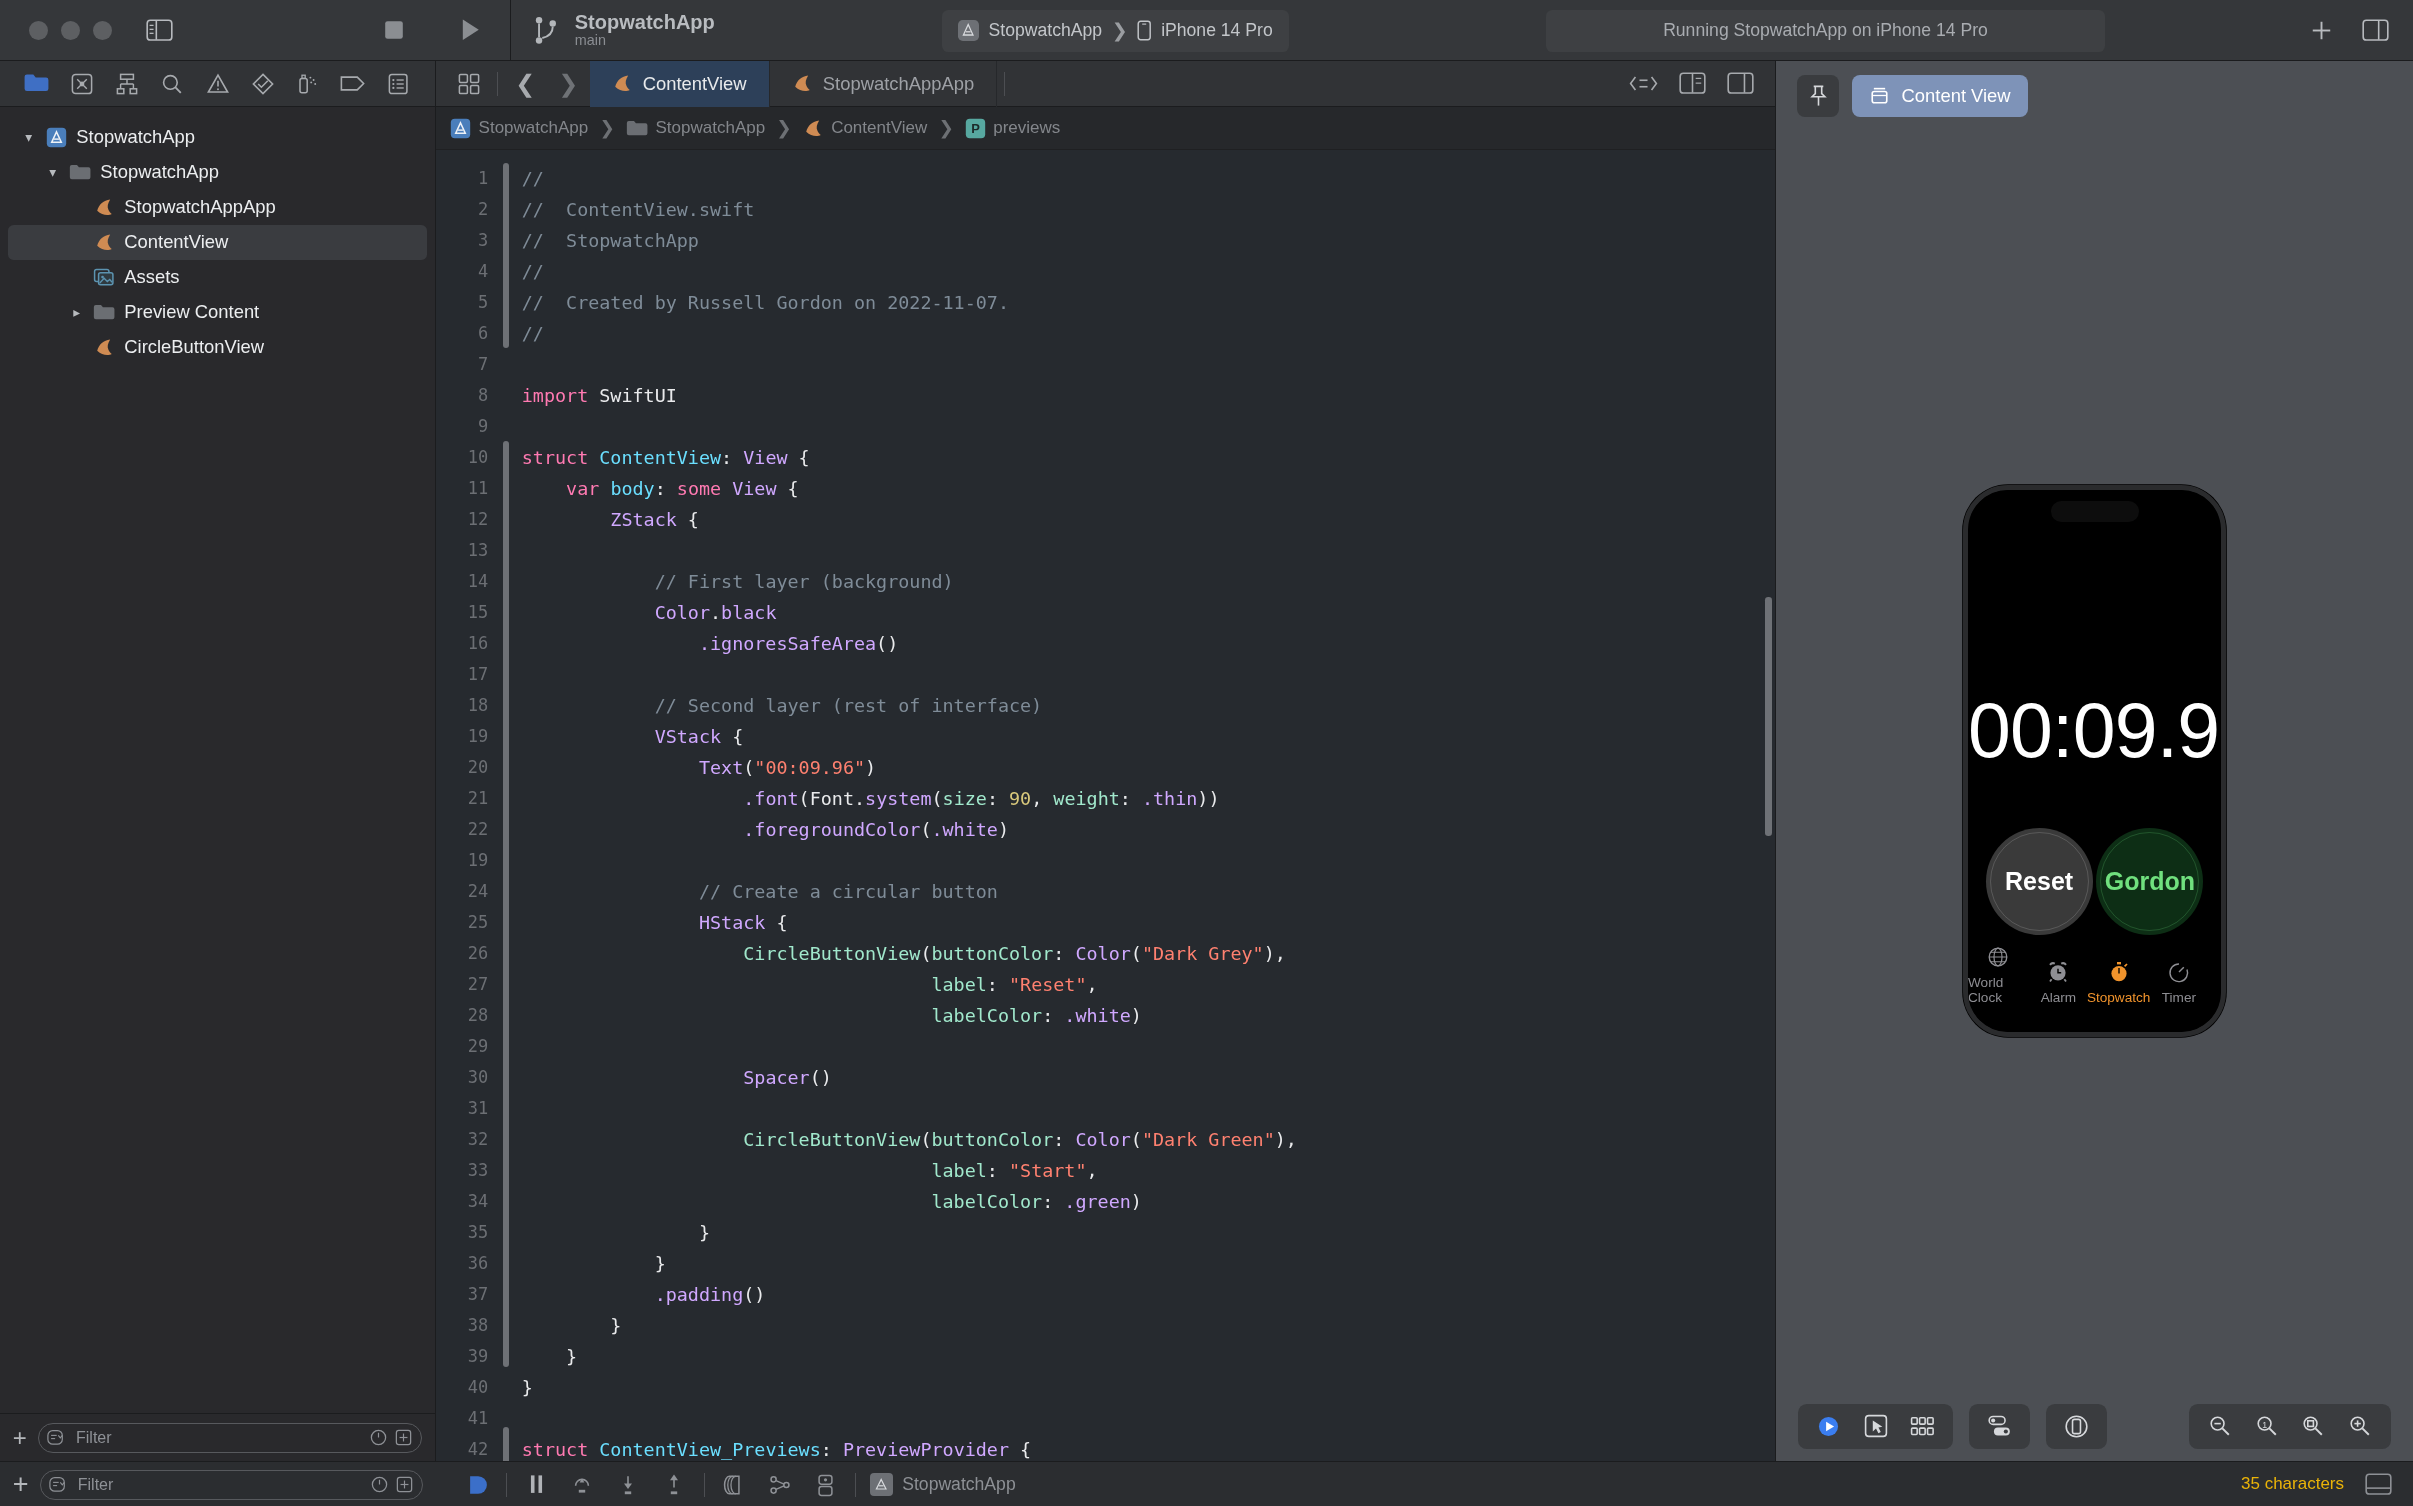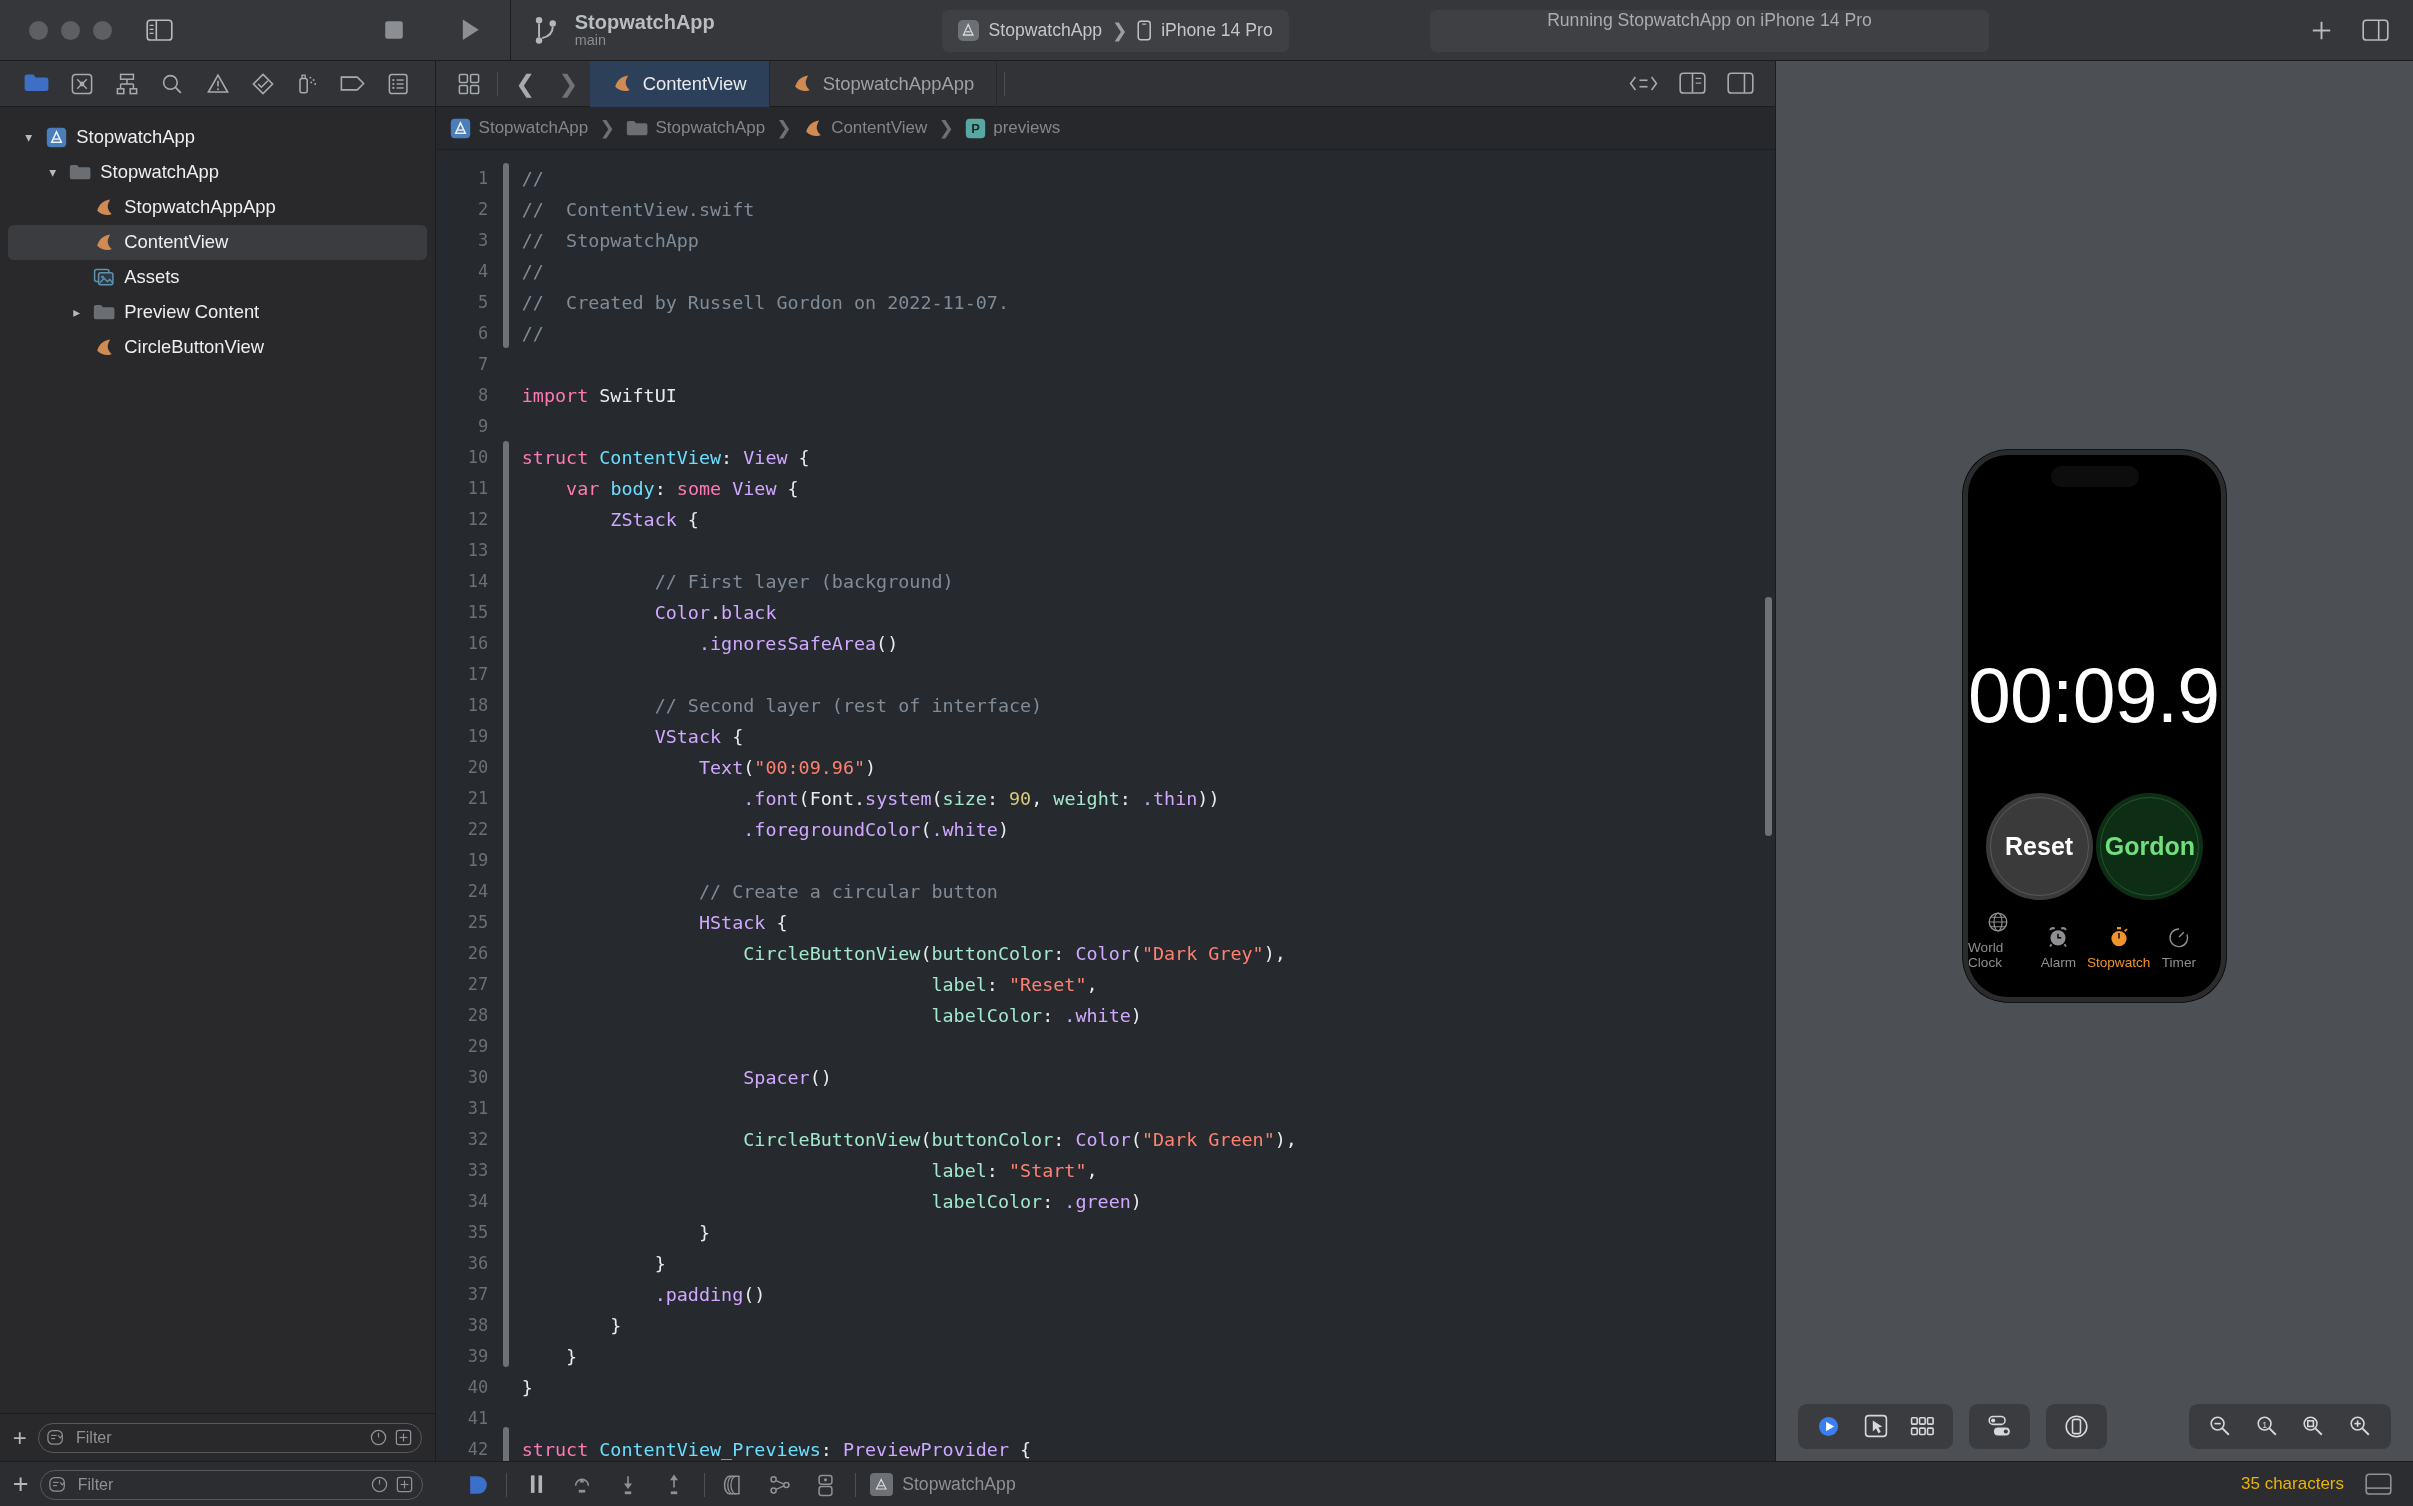--- a/index.html
+++ b/index.html
@@ -38,24 +38,24 @@
     background: #3e4043; border-radius: 6.4px; padding: 0 16px; gap: 9.6px;
   }
   .app-badge {
     width: 21px; height: 21px; border-radius: 4.8px; background:#6d7075;
     display:flex;align-items:center;justify-content:center;
   }
   .runbar-text { color:#c3c6ca; font-size: 17.6px; }
   .chev { color:#9a9da1; font-size: 19px; font-weight: 300; }
 
   .statuspill {
-    position:absolute; left:1430px; top:9.6px;
+    position:absolute; left:1546px; top:9.6px;
     height:42px; width: 559px;
     background:#3e4043; border-radius:6.4px;
-    display:flex; justify-content:center;
+    display:flex; align-items:center; justify-content:center;
   }
   .statuspill span { color:#a9acb1; font-size: 17.6px; }
 
   .tb-right { position:absolute; right: 24px; top:0; height:61px; display:flex; align-items:center; gap: 27px;}
 
   
   .bodyrow { flex: 1 1 auto; display:flex; min-height:0; }
 
   
   .navigator {
@@ -624,20 +624,36 @@
           <div class="foldbar" style="top:12.8px;height:185px;"></div>
           <div class="foldbar" style="top:291px;height:926px;"></div>
           <div class="foldbar" style="top:1277px;height:64px;"></div>
         </div>
         <div class="codelines" id="codelines"><div><span class="c-com">//</span></div><div><span class="c-com">//  ContentView.swift</span></div><div><span class="c-com">//  StopwatchApp</span></div><div><span class="c-com">//</span></div><div><span class="c-com">//  Created by Russell Gordon on 2022-11-07.</span></div><div><span class="c-com">//</span></div><div>&nbsp;</div><div><span class="c-kw">import</span><span class="c-plain"> SwiftUI</span></div><div>&nbsp;</div><div><span class="c-kw">struct</span><span class="c-plain"> </span><span class="c-type">ContentView</span><span class="c-plain">: </span><span class="c-typ2">View</span><span class="c-plain"> {</span></div><div><span class="c-plain">    </span><span class="c-kw">var</span><span class="c-plain"> </span><span class="c-type">body</span><span class="c-plain">: </span><span class="c-kw">some</span><span class="c-plain"> </span><span class="c-typ2">View</span><span class="c-plain"> {</span></div><div><span class="c-plain">        </span><span class="c-typ2">ZStack</span><span class="c-plain"> {</span></div><div>&nbsp;</div><div><span class="c-plain">            </span><span class="c-com">// First layer (background)</span></div><div><span class="c-plain">            </span><span class="c-typ2">Color</span><span class="c-plain">.</span><span class="c-typ2">black</span></div><div><span class="c-plain">                </span><span class="c-typ2">.ignoresSafeArea</span><span class="c-plain">()</span></div><div>&nbsp;</div><div><span class="c-plain">            </span><span class="c-com">// Second layer (rest of interface)</span></div><div><span class="c-plain">            </span><span class="c-typ2">VStack</span><span class="c-plain"> {</span></div><div><span class="c-plain">                </span><span class="c-typ2">Text</span><span class="c-plain">(</span><span class="c-str">"00:09.96"</span><span class="c-plain">)</span></div><div><span class="c-plain">                    </span><span class="c-typ2">.font</span><span class="c-plain">(</span><span class="c-plain">Font</span><span class="c-plain">.</span><span class="c-typ2">system</span><span class="c-plain">(</span><span class="c-fn">size</span><span class="c-plain">: </span><span class="c-num">90</span><span class="c-plain">, </span><span class="c-fn">weight</span><span class="c-plain">: </span><span class="c-typ2">.thin</span><span class="c-plain">))</span></div><div><span class="c-plain">                    </span><span class="c-typ2">.foregroundColor</span><span class="c-plain">(</span><span class="c-typ2">.white</span><span class="c-plain">)</span></div><div>&nbsp;</div><div><span class="c-plain">                </span><span class="c-com">// Create a circular button</span></div><div><span class="c-plain">                </span><span class="c-typ2">HStack</span><span class="c-plain"> {</span></div><div><span class="c-plain">                    </span><span class="c-fn">CircleButtonView</span><span class="c-plain">(</span><span class="c-fn">buttonColor</span><span class="c-plain">: </span><span class="c-typ2">Color</span><span class="c-plain">(</span><span class="c-str">"Dark Grey"</span><span class="c-plain">),</span></div><div><span class="c-plain">                                     </span><span class="c-fn">label</span><span class="c-plain">: </span><span class="c-str">"Reset"</span><span class="c-plain">,</span></div><div><span class="c-plain">                                     </span><span class="c-fn">labelColor</span><span class="c-plain">: </span><span class="c-typ2">.white</span><span class="c-plain">)</span></div><div>&nbsp;</div><div><span class="c-plain">                    </span><span class="c-typ2">Spacer</span><span class="c-plain">()</span></div><div>&nbsp;</div><div><span class="c-plain">                    </span><span class="c-fn">CircleButtonView</span><span class="c-plain">(</span><span class="c-fn">buttonColor</span><span class="c-plain">: </span><span class="c-typ2">Color</span><span class="c-plain">(</span><span class="c-str">"Dark Green"</span><span class="c-plain">),</span></div><div><span class="c-plain">                                     </span><span class="c-fn">label</span><span class="c-plain">: </span><span class="c-str">"Start"</span><span class="c-plain">,</span></div><div><span class="c-plain">                                     </span><span class="c-fn">labelColor</span><span class="c-plain">: </span><span class="c-typ2">.green</span><span class="c-plain">)</span></div><div><span class="c-plain">                }</span></div><div><span class="c-plain">            }</span></div><div><span class="c-plain">            </span><span class="c-typ2">.padding</span><span class="c-plain">()</span></div><div><span class="c-plain">        }</span></div><div><span class="c-plain">    }</span></div><div><span class="c-plain">}</span></div><div>&nbsp;</div><div><span class="c-kw">struct</span><span class="c-plain"> </span><span class="c-type">ContentView_Previews</span><span class="c-plain">: </span><span class="c-typ2">PreviewProvider</span><span class="c-plain"> {</span></div><div></div></div>
         <div class="vscroll-code"></div>
       </div>
     </div>
 
     <div class="canvas">
+      <div class="canvas-top">
+        <div class="pin-btn">
+          <svg width="21" height="24" viewBox="0 0 26 30">
+            <path d="M7 3 h12 M9 3 v9 l-4 4 h16 l-4 -4 v-9" fill="none" stroke="#d6d8db" stroke-width="2"></path>
+            <line x1="13" y1="16" x2="13" y2="27" stroke="#d6d8db" stroke-width="2"></line>
+          </svg>
+        </div>
+        <div class="preview-chip">
+          <svg width="21" height="21" viewBox="0 0 26 26">
+            <rect x="4" y="8" width="18" height="14" rx="2.5" fill="none" stroke="#ffffff" stroke-width="2"></rect>
+            <line x1="6" y1="4.5" x2="20" y2="4.5" stroke="#ffffff" stroke-width="2"></line>
+            <line x1="5" y1="13" x2="21" y2="13" stroke="#ffffff" stroke-width="1.6"></line>
+          </svg>
+          <span>Content View</span>
+        </div>
+      </div>
 
       <div class="canvas-stage">
         <div class="phone">
           <div class="phone-screen">
             <div class="notch"></div>
 
             <div class="sw-time">00:09.96</div>
 
             <div class="sw-buttons">
               <div class="circbtn btn-reset">

